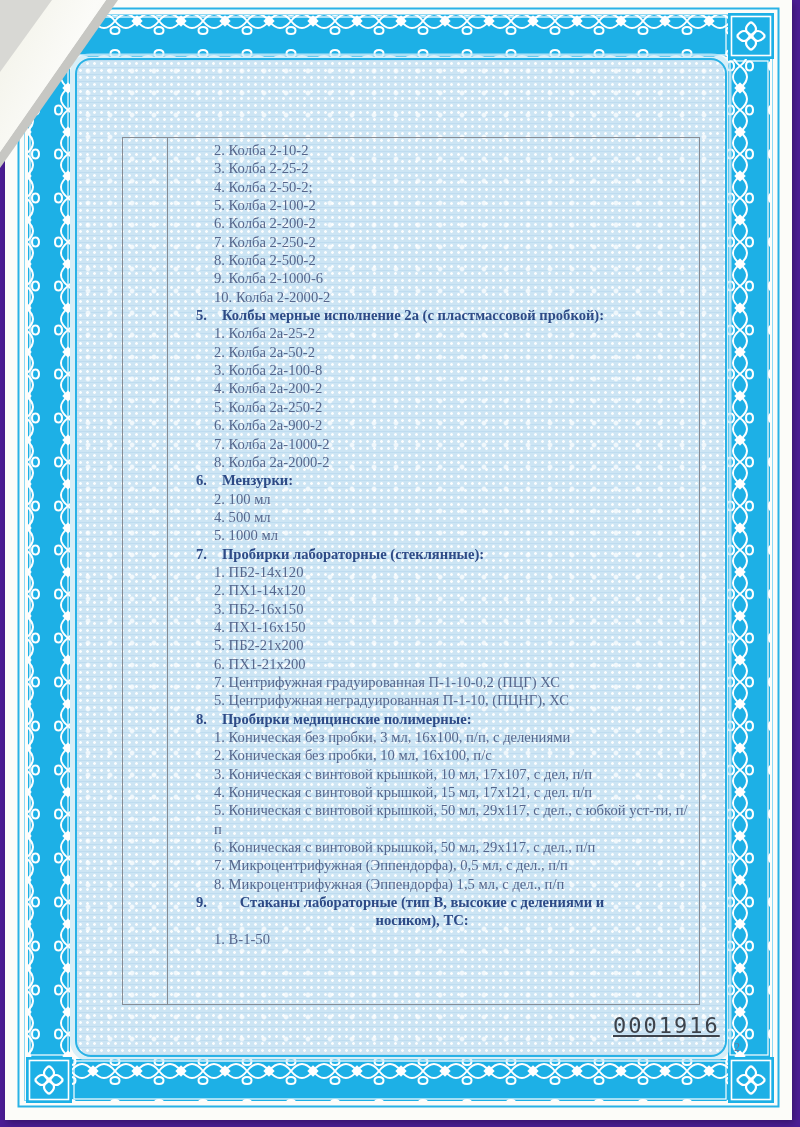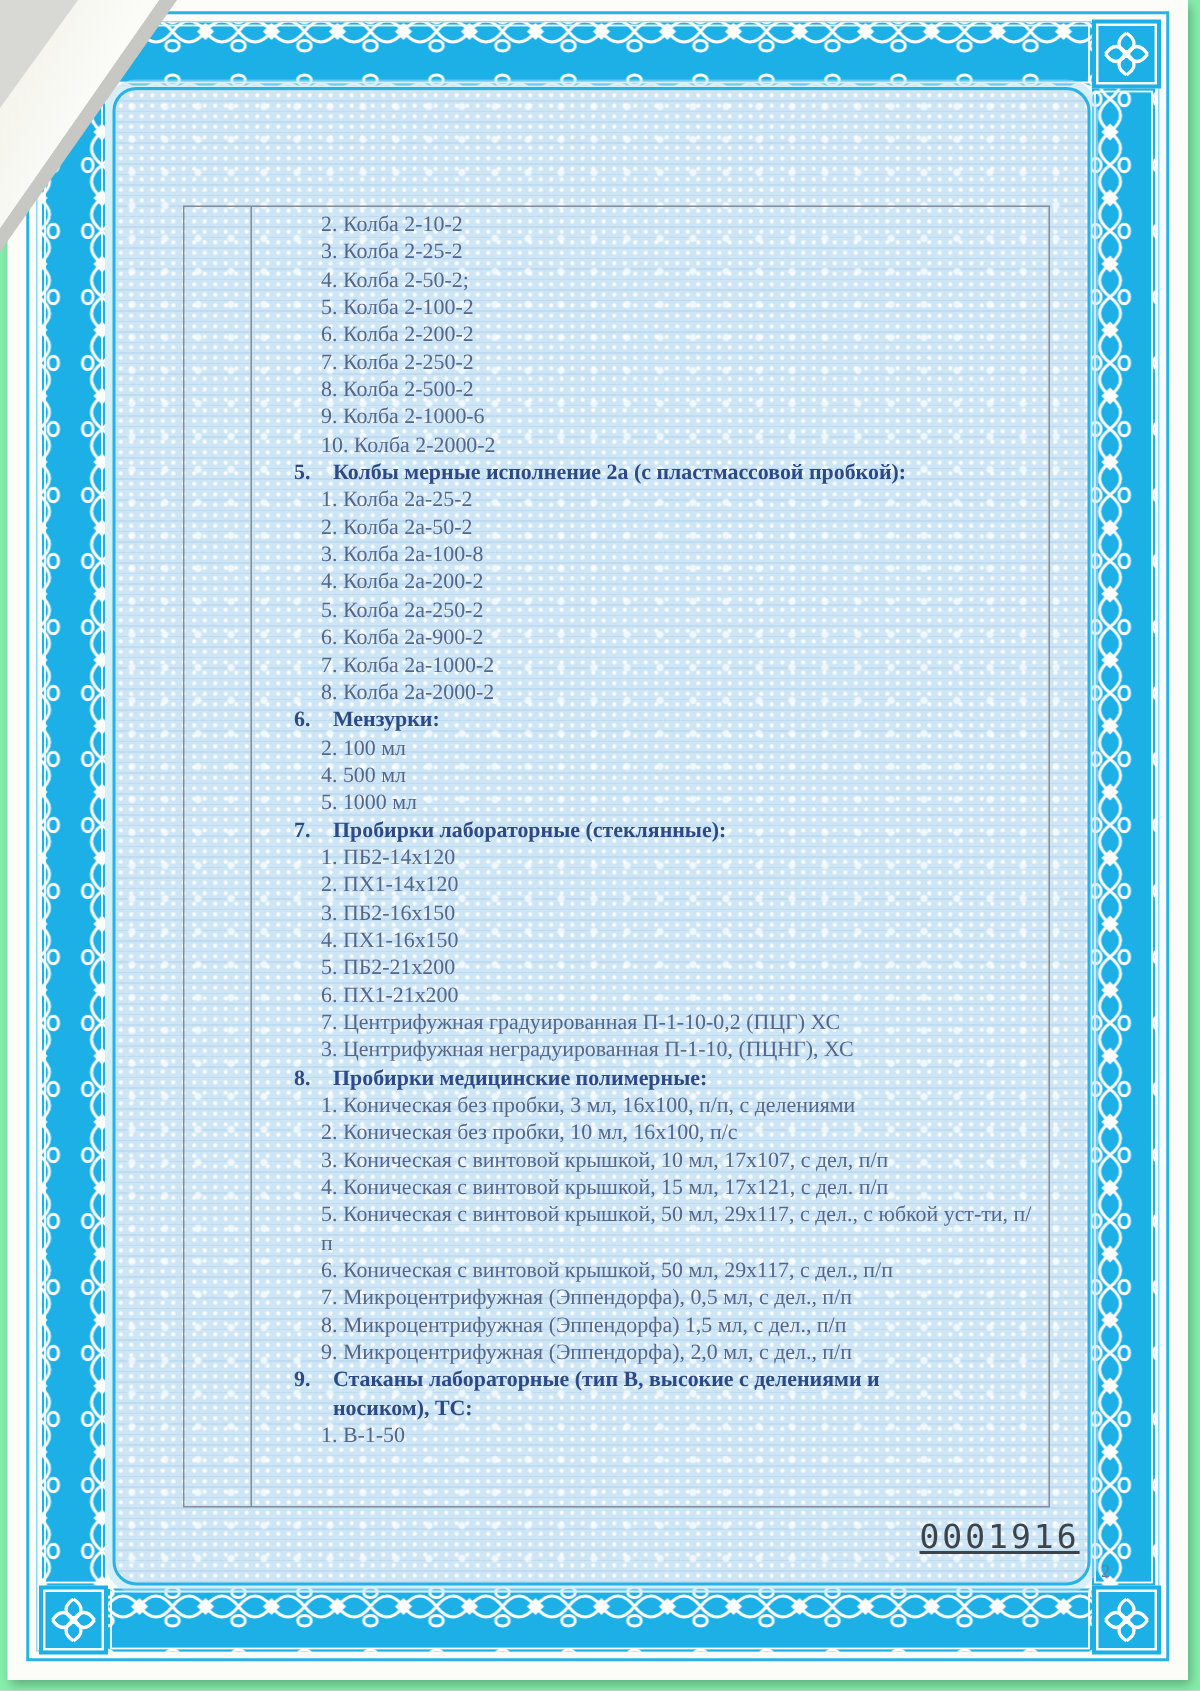--- a/index.html
+++ b/index.html
@@ -2,21 +2,21 @@
 <html><head>
 <meta charset="utf-8">
 <style>
   html,body{margin:0;padding:0;}
   body{
     width:800px;height:1127px;overflow:hidden;
     background:#c9c9c6;
     font-family:"Liberation Serif",serif;
     position:relative;
   }
-  .scan{position:absolute;left:0;top:0;width:800px;height:1127px;background:#86efac;}
+  .scan{position:absolute;left:0;top:0;width:800px;height:1127px;background:#4c1d95;}
   .paper{
     position:absolute;left:5px;top:0;width:787px;height:1120px;
     background:#fcfcf9;
     box-shadow:2px 3px 7px rgba(0,0,0,.28);
   }
   .border-art{position:absolute;left:0;top:0;width:787px;height:1120px;display:block;}
   
   .content{
     position:absolute;left:70px;top:58px;width:648px;height:995px;
     border:2px solid #29b2e6;border-radius:16px;
@@ -37,21 +37,21 @@
     border-right:1px solid #878c94;
   }
   .doc-text{
     position:absolute;left:45px;top:3px;width:524px;
     font-size:14.6px;line-height:18.35px;color:#55668c;
     font-family:"Liberation Serif",serif;
   }
   .sec-item{padding-left:46px;max-width:480px;}
   .sec-heading{display:flex;padding-left:28px;}
   .sec-num{flex:none;width:26px;font-weight:bold;color:#2d4a86;}
-  .sec-title{font-weight:bold;color:#2d4a86;max-width:400px;}
+  .sec-title{font-weight:bold;color:#2d4a86;max-width:400px;text-align:center;}
   .serial{
     position:absolute;left:608px;top:1013px;
     font-family:"DejaVu Sans Mono",monospace;
     font-size:22px;letter-spacing:2px;color:#3e434b;text-decoration:underline;
   }
   .pagenum{
     position:absolute;left:729px;top:1040px;
     font-size:12px;color:#68789a;
   }
   
@@ -216,21 +216,21 @@
   <div class="sec-item">3. ПБ2-16х150</div>
 
   <div class="sec-item">4. ПХ1-16х150</div>
 
   <div class="sec-item">5. ПБ2-21х200</div>
 
   <div class="sec-item">6. ПХ1-21х200</div>
 
   <div class="sec-item">7. Центрифужная градуированная П-1-10-0,2 (ПЦГ) ХС</div>
 
-  <div class="sec-item">3. Центрифужная неградуированная П-1-10, (ПЦНГ), ХС</div>
+  <div class="sec-item">5. Центрифужная неградуированная П-1-10, (ПЦНГ), ХС</div>
 
   <div class="sec-heading">
     <span class="sec-num">8.</span>
     <span class="sec-title">Пробирки медицинские полимерные:</span>
   </div>
 
   <div class="sec-item">1. Коническая без пробки, 3 мл, 16х100, п/п, с делениями</div>
 
   <div class="sec-item">2. Коническая без пробки, 10 мл, 16х100, п/с</div>
 
@@ -239,21 +239,20 @@
   <div class="sec-item">4. Коническая с винтовой крышкой, 15 мл, 17х121, с дел. п/п</div>
 
   <div class="sec-item">5. Коническая с винтовой крышкой, 50 мл, 29х117, с дел., с юбкой уст-ти, п/п</div>
 
   <div class="sec-item">6. Коническая с винтовой крышкой, 50 мл, 29х117, с дел., п/п</div>
 
   <div class="sec-item">7. Микроцентрифужная (Эппендорфа), 0,5 мл, с дел., п/п</div>
 
   <div class="sec-item">8. Микроцентрифужная (Эппендорфа) 1,5 мл, с дел., п/п</div>
 
-  <div class="sec-item">9. Микроцентрифужная (Эппендорфа), 2,0 мл, с дел., п/п</div>
 
   <div class="sec-heading">
     <span class="sec-num">9.</span>
     <span class="sec-title">Стаканы лабораторные (тип В, высокие с делениями и носиком), ТС:</span>
   </div>
 
   <div class="sec-item">1. В-1-50</div>
 </div>
     </div>
 

